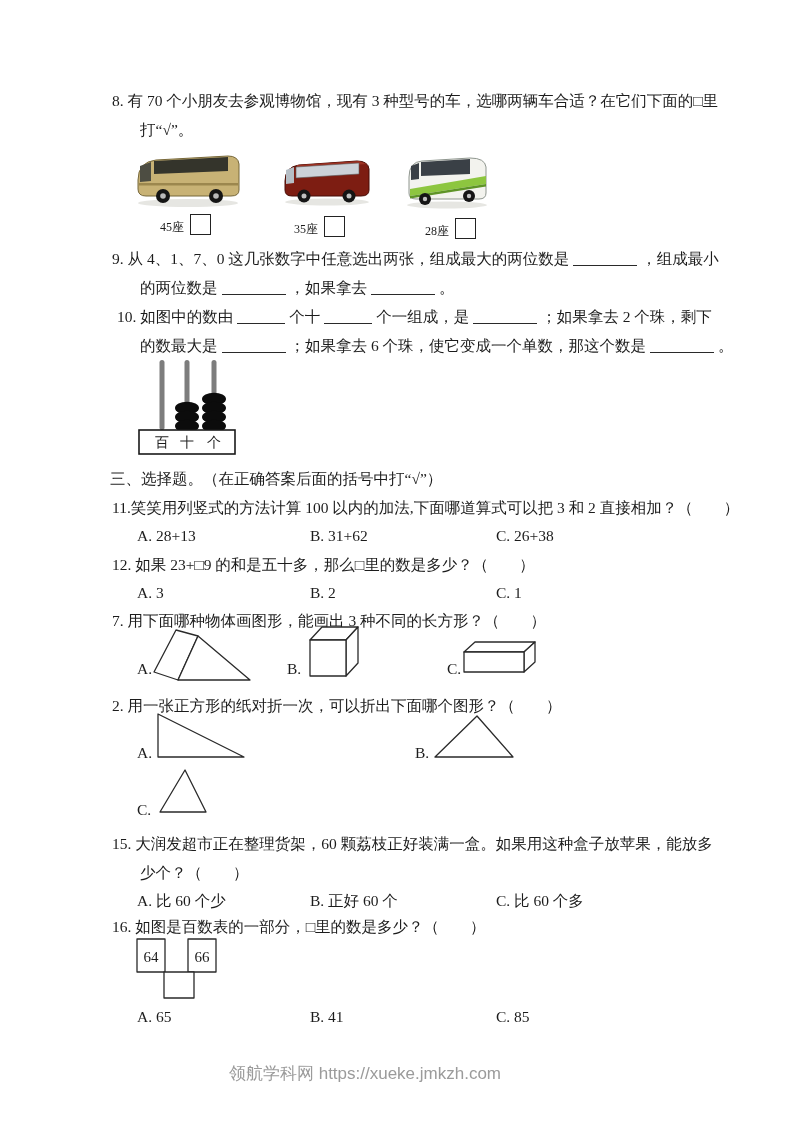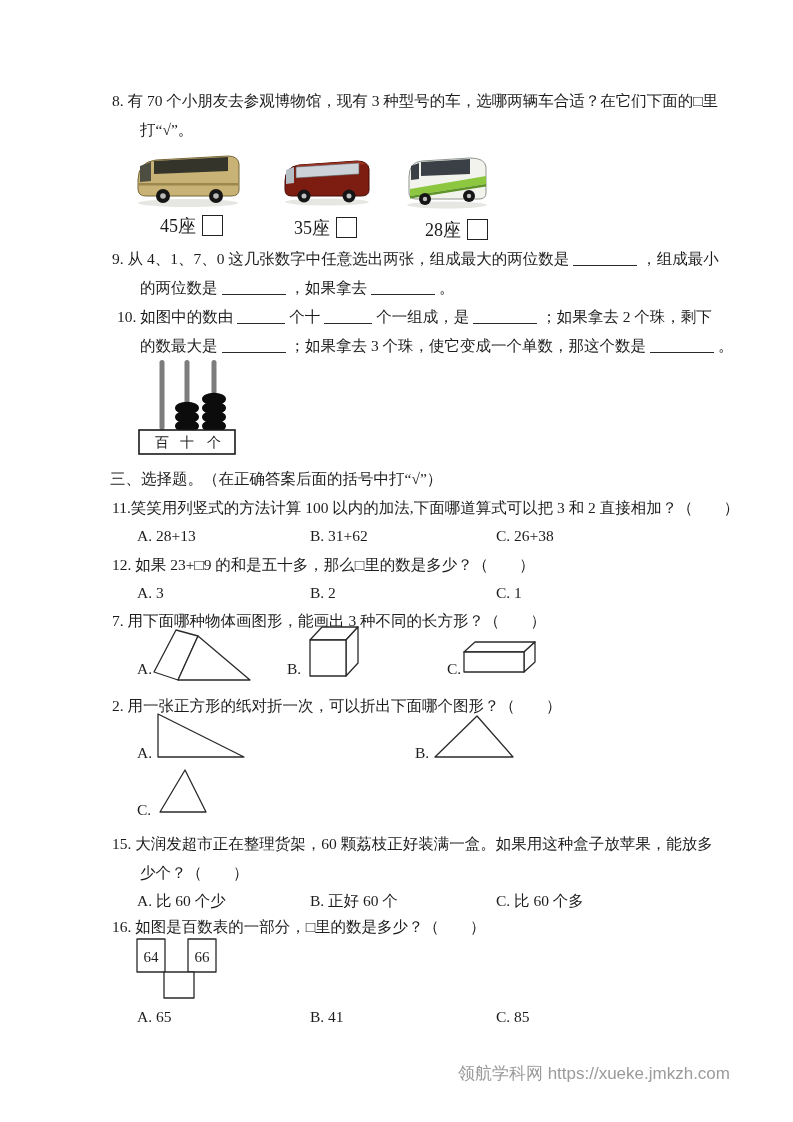--- a/index.html
+++ b/index.html
@@ -5,25 +5,25 @@
   html,body{margin:0;padding:0;background:#ffffff;}
   .page{position:relative;width:793px;height:1122px;background:#ffffff;overflow:hidden;
         font-family:"Liberation Serif","DejaVu Serif",serif;color:#1c1c1c;}
   .ln{position:absolute;font-size:15.5px;line-height:21px;white-space:nowrap;}
   .opt{position:absolute;font-size:15.5px;line-height:21px;white-space:nowrap;}
   .blank{display:inline-block;border-bottom:1px solid #2a2a2a;height:14px;vertical-align:-2px;margin:0 4px;}
   .w64{width:64px}.w48{width:48px}
   .abs{position:absolute;}
   .checkbox{display:inline-block;width:19px;height:19px;border:1.6px solid #222;background:#fff;
             vertical-align:-4px;margin-left:6px;}
-  .buslabel{position:absolute;font-size:18px;white-space:nowrap;}
+  .buslabel{position:absolute;font-size:12px;white-space:nowrap;}
   .shape{stroke:#2a2a2a;stroke-width:1.3;fill:#ffffff;stroke-linejoin:round;}
   .gridtxt{font-size:15px;fill:#1c1c1c;text-anchor:middle;font-family:"Liberation Serif","DejaVu Serif",serif;}
   .abacustxt{font-size:14px;fill:#1c1c1c;text-anchor:middle;font-family:"Liberation Serif","DejaVu Serif",serif;}
-  .footer{position:absolute;left:0;top:1062px;width:730px;text-align:right;
+  .footer{position:absolute;left:0;top:1062px;width:730px;text-align:center;
           font-family:"Liberation Sans","DejaVu Sans",sans-serif;font-size:17px;color:#9b9b9b;}
 </style>
 </head>
 <body>
 
 <div class="page">
 
   <div class="ln" style="left:112px;top:90px">8. 有 70 个小朋友去参观博物馆，现有 3 种型号的车，选哪两辆车合适？在它们下面的□里</div>
   <div class="ln" style="left:140px;top:119px">打“√”。</div>
 
@@ -78,21 +78,21 @@
     <span>9. 从 4、1、7、0 这几张数字中任意选出两张，组成最大的两位数是</span><span class="blank w64"></span><span>，组成最小</span>
   </div>
   <div class="ln" style="left:140px;top:277px">
     <span>的两位数是</span><span class="blank w64"></span><span>，如果拿去</span><span class="blank w64"></span><span>。</span>
   </div>
 
   <div class="ln" style="left:117px;top:306px">
     <span>10. 如图中的数由</span><span class="blank w48"></span><span>个十</span><span class="blank w48"></span><span>个一组成，是</span><span class="blank w64"></span><span>；如果拿去 2 个珠，剩下</span>
   </div>
   <div class="ln" style="left:140px;top:335px">
-    <span>的数最大是</span><span class="blank w64"></span><span>；如果拿去 3 个珠，使它变成一个单数，那这个数是</span><span class="blank w64"></span><span>。</span>
+    <span>的数最大是</span><span class="blank w64"></span><span>；如果拿去 6 个珠，使它变成一个单数，那这个数是</span><span class="blank w64"></span><span>。</span>
   </div>
 
   <svg class="abs" style="left:135px;top:356px" width="104" height="100" viewBox="0 0 104 100">
     <rect x="24.5" y="4" width="5" height="70" rx="2.5" fill="#7d7d7d"></rect>
     <rect x="49.5" y="4" width="5" height="70" rx="2.5" fill="#7d7d7d"></rect>
     <rect x="76.5" y="4" width="5" height="70" rx="2.5" fill="#7d7d7d"></rect>
     <ellipse cx="52" cy="52" rx="12" ry="6.2" fill="#0c0c0c"></ellipse>
     <ellipse cx="52" cy="61" rx="12" ry="6.2" fill="#0c0c0c"></ellipse>
     <ellipse cx="52" cy="70" rx="12" ry="6.2" fill="#0c0c0c"></ellipse>
     <ellipse cx="79" cy="43" rx="12" ry="6.2" fill="#0c0c0c"></ellipse>

